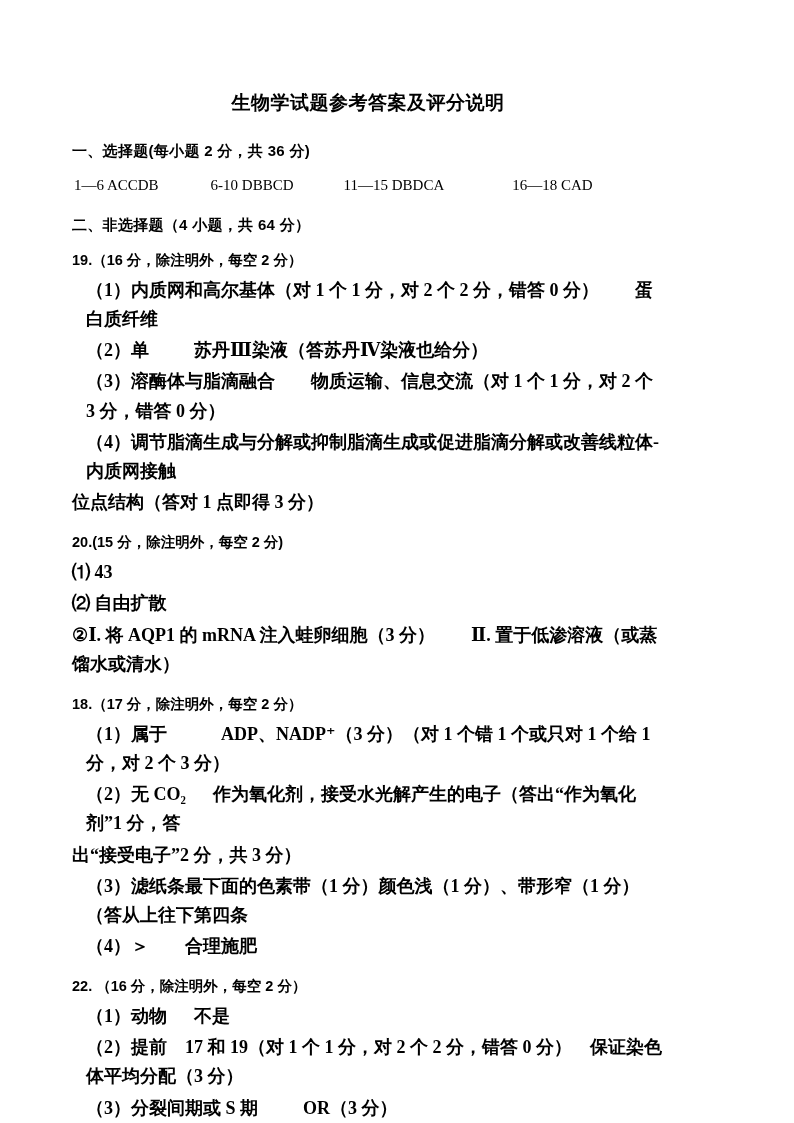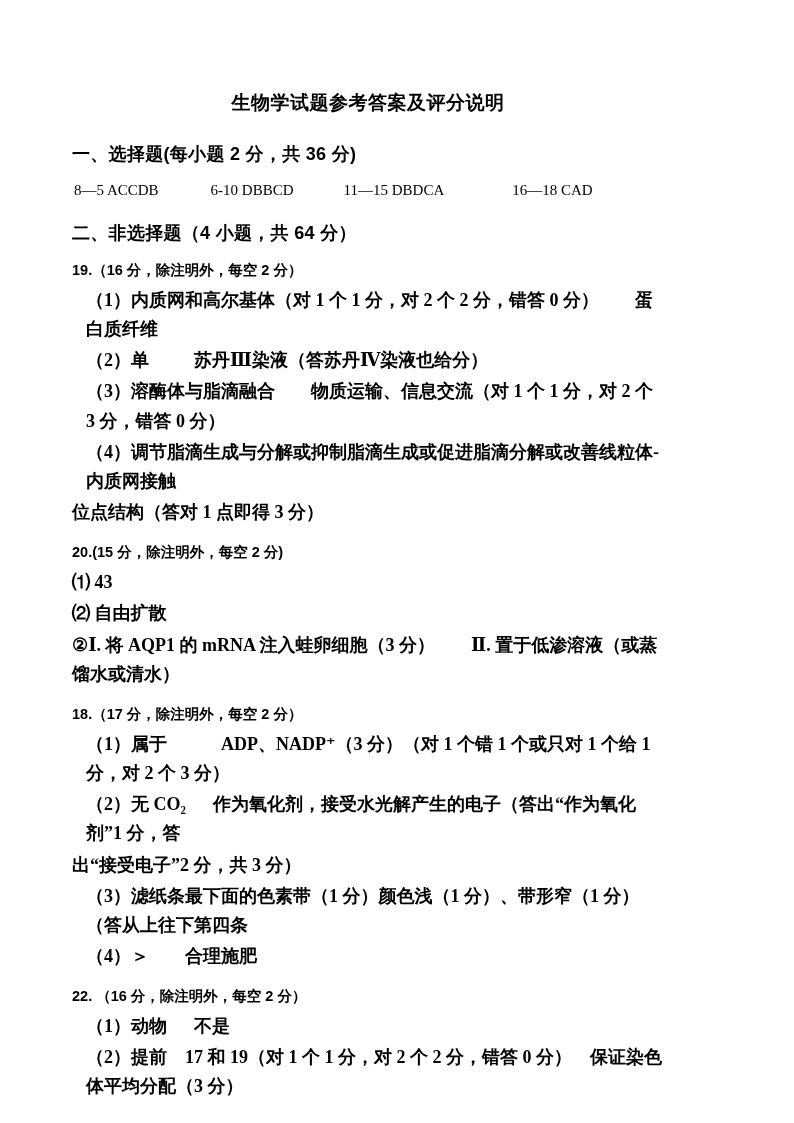--- a/index.html
+++ b/index.html
@@ -25,21 +25,21 @@
   }
   .doc-title {
     text-align: center;
     font-size: 19px;
     font-weight: bold;
     letter-spacing: 0.5px;
     margin: 0 0 26px 0;
     font-family: "Liberation Sans", "DejaVu Sans", sans-serif;
   }
   .section-head {
-    font-size: 18px;
+    font-size: 15px;
     font-weight: bold;
     font-family: "Liberation Sans", "DejaVu Sans", sans-serif;
     margin: 0 0 16px 0;
     letter-spacing: 0.3px;
   }
   .choice-line {
     font-size: 15px;
     margin: 0 0 22px 0;
     padding-left: 2px;
     font-family: "Liberation Serif", "DejaVu Serif", serif;
@@ -75,21 +75,21 @@
 </head>
 <body>
 
 <div class="page">
 
   <div class="doc-title">生物学试题参考答案及评分说明</div>
 
   <div class="section-head">一、选择题(每小题 2 分，共 36 分)</div>
 
   <div class="choice-line">
-    <span class="seg">8—5  ACCDB</span><span class="gap-a"></span><span class="seg">6-10  DBBCD</span><span class="gap-b"></span><span class="seg">11—15  DBDCA</span><span class="gap-c"></span><span class="seg">16—18  CAD</span>
+    <span class="seg">1—6  ACCDB</span><span class="gap-a"></span><span class="seg">6-10  DBBCD</span><span class="gap-b"></span><span class="seg">11—15  DBDCA</span><span class="gap-c"></span><span class="seg">16—18  CAD</span>
   </div>
 
   <div class="section-head">二、非选择题（4 小题，共 64 分）</div>
 
   <div class="q-head">19.（16 分，除注明外，每空 2 分）</div>
   <div class="ans indent">（1）内质网和高尔基体（对 1 个 1 分，对 2 个 2 分，错答 0 分）        蛋白质纤维</div>
   <div class="ans indent">（2）单          苏丹Ⅲ染液（答苏丹Ⅳ染液也给分）</div>
   <div class="ans indent">（3）溶酶体与脂滴融合        物质运输、信息交流（对 1 个 1 分，对 2 个 3 分，错答 0 分）</div>
   <div class="ans indent">（4）调节脂滴生成与分解或抑制脂滴生成或促进脂滴分解或改善线粒体-内质网接触</div>
   <div class="ans noindent">位点结构（答对 1 点即得 3 分）</div>
@@ -108,14 +108,15 @@
   <div class="ans indent">（2）无 CO₂      作为氧化剂，接受水光解产生的电子（答出“作为氧化剂”1 分，答</div>
   <div class="ans noindent">出“接受电子”2 分，共 3 分）</div>
   <div class="ans indent">（3）滤纸条最下面的色素带（1 分）颜色浅（1 分）、带形窄（1 分）（答从上往下第四条</div>
   <div class="ans indent">（4）＞        合理施肥</div>
 
   <div class="spacer-sm"></div>
 
   <div class="q-head">22. （16 分，除注明外，每空 2 分）</div>
   <div class="ans indent">（1）动物      不是</div>
   <div class="ans indent">（2）提前    17 和 19（对 1 个 1 分，对 2 个 2 分，错答 0 分）    保证染色体平均分配（3 分）</div>
+  <div class="ans indent">（3）分裂间期或 S 期          OR（3 分）</div>
 
 </div>
 
 </body></html>

